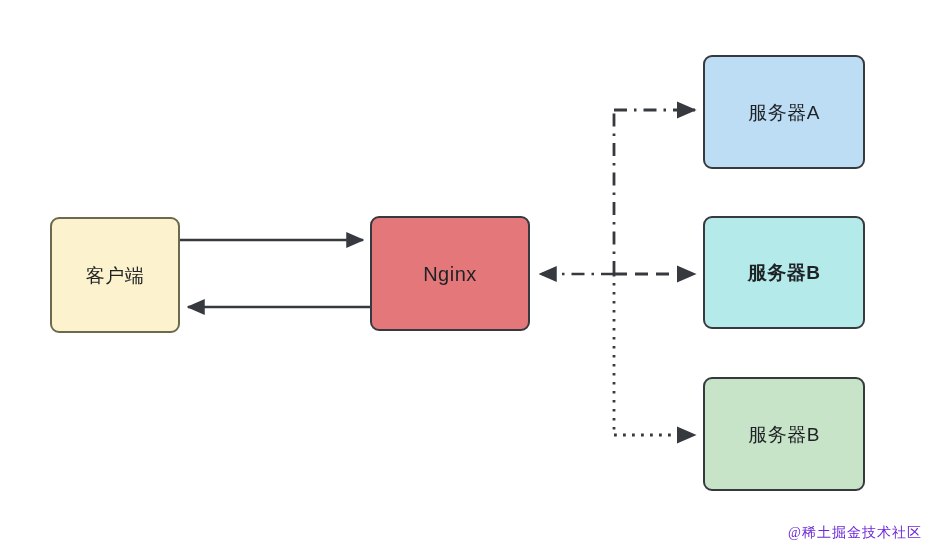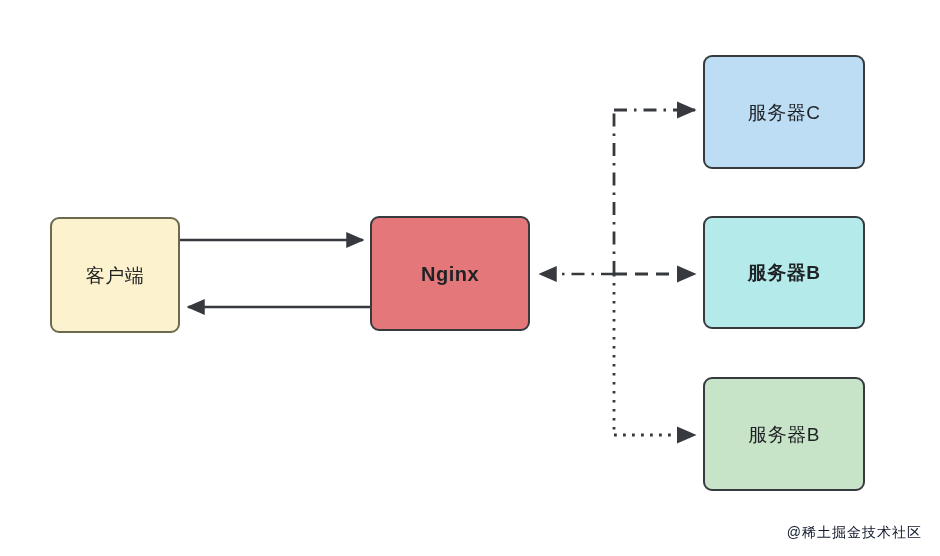--- a/index.html
+++ b/index.html
@@ -72,24 +72,25 @@
     left: 703px;
     top: 377px;
     width: 162px;
     height: 114px;
   }
   #watermark {
     position: absolute;
     right: 18px;
     bottom: 14px;
     font-size: 14px;
-    color: #0f172a;
+    color: #6d28d9;
     letter-spacing: 1px;
     user-select: none;
     white-space: nowrap;
+    font-family: Liberation Serif, serif;
   }
 </style>
 </head>
 <body>
 
 <div id="canvas">
 
   <svg class="diagram-svg" viewBox="0 0 940 556" width="940" height="556" xmlns="http://www.w3.org/2000/svg">
     <defs>
       <marker id="arrow-solid" viewBox="0 0 10 10" refX="9.2" refY="5" markerWidth="7" markerHeight="7" orient="auto-start-reverse">
@@ -130,26 +131,26 @@
 
     <g>
       <line x1="614" y1="435" x2="695" y2="435" stroke="#36393d" stroke-width="2.8" fill="none" stroke-dasharray="2.8 6.2" stroke-linecap="butt" marker-end="url(#arrow-dash)"></line>
     </g>
   </svg>
 
   <div class="node" id="node-client" style="background:#fcf2cd; border-color:#6b6a4e;">
     <span class="node-label">客户端</span>
   </div>
 
-  <div class="node" id="node-nginx" style="background:#e4777a; border-color:#36393d;font-weight:bold;">
+  <div class="node" id="node-nginx" style="background:#e4777a; border-color:#36393d;">
     <span class="node-label latin">Nginx</span>
   </div>
 
   <div class="node" id="node-server-a" style="background:#bdddf5; border-color:#36393d;">
-    <span class="node-label">服务器C</span>
+    <span class="node-label">服务器A</span>
   </div>
 
   <div class="node" id="node-server-b" style="background:#b4eaea; border-color:#36393d;font-weight:bold;">
     <span class="node-label">服务器B</span>
   </div>
 
   <div class="node" id="node-server-c" style="background:#c8e4c8; border-color:#36393d;">
     <span class="node-label">服务器B</span>
   </div>
 

